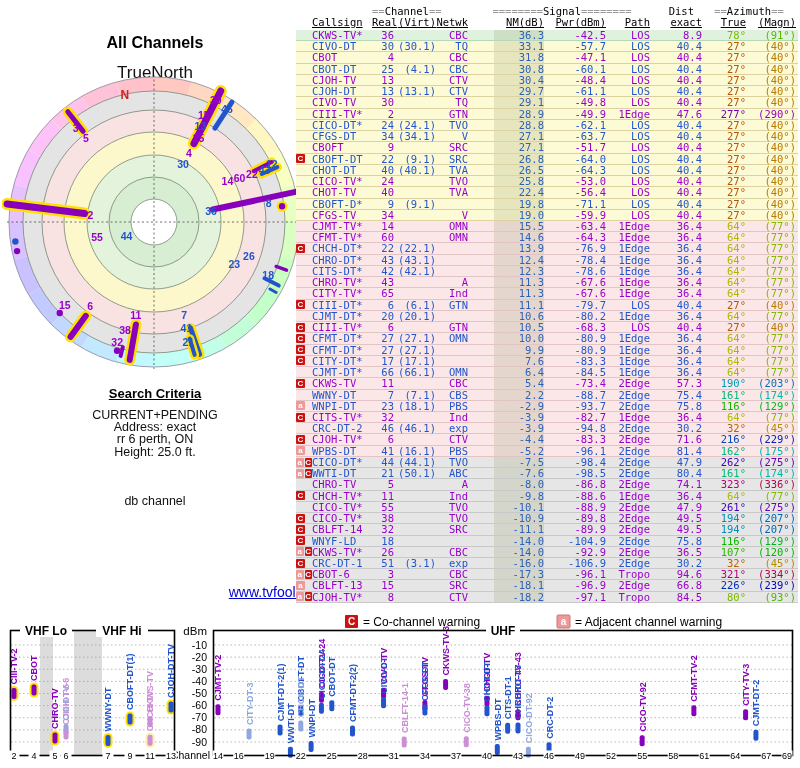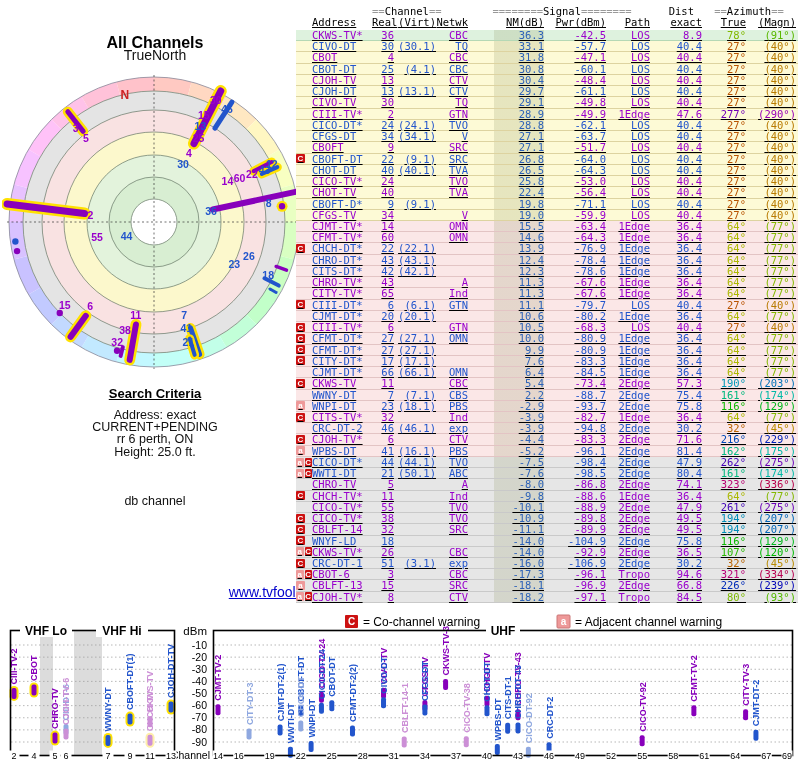--- a/index.html
+++ b/index.html
@@ -1,33 +1,33 @@
 <!DOCTYPE html>
 <html><head>
 <meta charset="utf-8">
 <style>
   html,body{margin:0;padding:0;width:800px;height:768px;background:#fff;overflow:hidden;
     font-family:"Liberation Sans",sans-serif;}
   .abs{position:absolute;}
   #left-title{left:0;top:34px;width:310px;text-align:center;font-size:16px;font-weight:bold;color:#000;}
-  #left-subtitle{left:0;top:47px;width:310px;text-align:center;font-size:14px;color:#111;}
+  #left-subtitle{left:0;top:63px;width:310px;text-align:center;font-size:17px;color:#111;}
   #polar-wrap{left:2px;top:72px;}
   #search-head{left:0;top:386px;width:310px;text-align:center;font-size:13px;font-weight:bold;
     text-decoration:underline;color:#000;}
   #search-lines{left:0;top:409px;width:310px;text-align:center;font-size:12.5px;line-height:12.2px;color:#111;}
   #db-block{left:0;top:495px;width:310px;text-align:center;font-size:12.5px;line-height:12.4px;color:#111;}
   #site-link-wrap{left:16px;top:584px;width:310px;text-align:right;font-size:14px;}
   #site-link{color:#0000cc;text-decoration:underline;cursor:pointer;}
   
   .mono{font-family:"DejaVu Sans Mono","Liberation Mono",monospace;}
   #thead1,#thead2{left:296px;width:502px;display:flex;font-size:10.5px;line-height:11px;color:#000;white-space:pre;}
   #thead1{top:6px;}
   #thead2{top:17px;}
   #tbody{left:296px;top:30px;width:502px;}
-  .trow{display:flex;height:11.24px;line-height:11.4px;font-size:10.5px;box-sizing:border-box;white-space:pre;text-decoration:underline;}
+  .trow{display:flex;height:11.24px;line-height:11.4px;font-size:10.5px;box-sizing:border-box;white-space:pre;}
   .tc{display:block;text-align:right;overflow:visible;}
   .c-warn{width:16px;display:flex;gap:1px;align-items:center;justify-content:flex-start;}
   .c-cs{width:60px;text-align:left;}
   .c-re{width:22px;}
   .c-vi{width:42px;}
   .c-nw{width:32px;}
   .c-nm{width:76px;background:linear-gradient(to right,transparent 26px,rgba(148,155,108,0.22) 26px);}
   .c-pw{width:62px;}
   .c-pa{width:50px;padding-right:6px;box-sizing:border-box;}
   .c-di{width:46px;}
@@ -148,43 +148,43 @@
       <text text-anchor="middle" font-size="10.5" font-weight="700" fill="#2255cc" x="124.62862462137326" y="168.0536184463626">44</text>
       <text text-anchor="middle" font-size="10.5" font-weight="700" fill="#9900cc" x="88.3505986964305" y="146.81017835087022">2</text>
       <text text-anchor="middle" font-size="10.5" font-weight="700" fill="#9900cc" x="73.57991161824216" y="60.042577939484715">3</text>
       <text text-anchor="middle" font-size="10.5" font-weight="700" fill="#9900cc" x="84.03339776661751" y="69.56823616264718">5</text>
       <text text-anchor="middle" font-size="12" font-weight="700" fill="#cc2222" x="122.7563629352975" y="27.331891577919436">N</text>
     </g>
 </svg>
 
 <div class="abs" id="search-head">Search Criteria</div>
 <div class="abs" id="search-lines">
+  <div>CURRENT+PENDING</div>
   <div>Address: exact</div>
-  <div>CURRENT+PENDING</div>
   <div>rr 6 perth, ON</div>
   <div>Height: 25.0 ft.</div>
 </div>
 <div class="abs" id="db-block">
   <div>db channel</div>
 </div>
 <div class="abs" id="site-link-wrap">
   <a id="site-link" href="#">www.tvfool.com</a>
 </div>
 
 <div class="abs mono" id="thead1">
   <span class="tc" style="width:76px"></span>
   <span class="tc grp" style="width:64px"><span class="heq">==</span><span>Channel</span><span class="heq">==</span></span>
   <span class="tc" style="width:32px"></span>
   <span class="tc grp" style="width:188px"><span class="heq">========</span><span>Signal</span><span class="heq">========</span></span>
   <span class="tc" style="width:46px;padding-right:8px;box-sizing:border-box">Dist</span>
   <span class="tc grp" style="width:94px"><span class="heq">==</span><span>Azimuth</span><span class="heq">==</span></span>
 </div>
 <div class="abs mono" id="thead2">
   <span class="tc c-warn"></span>
-  <span class="tc c-cs u">Address</span>
+  <span class="tc c-cs u">Callsign</span>
   <span class="tc c-re u">Real</span>
   <span class="tc c-vi u">(Virt)</span>
   <span class="tc c-nw u">Netwk</span>
   <span class="tc c-nm u" style="background:none">NM(dB)</span>
   <span class="tc c-pw u">Pwr(dBm)</span>
   <span class="tc c-pa u">Path</span>
   <span class="tc c-di u">exact</span>
   <span class="tc c-az u">True</span>
   <span class="tc c-mg u">(Magn)</span>
 </div>

